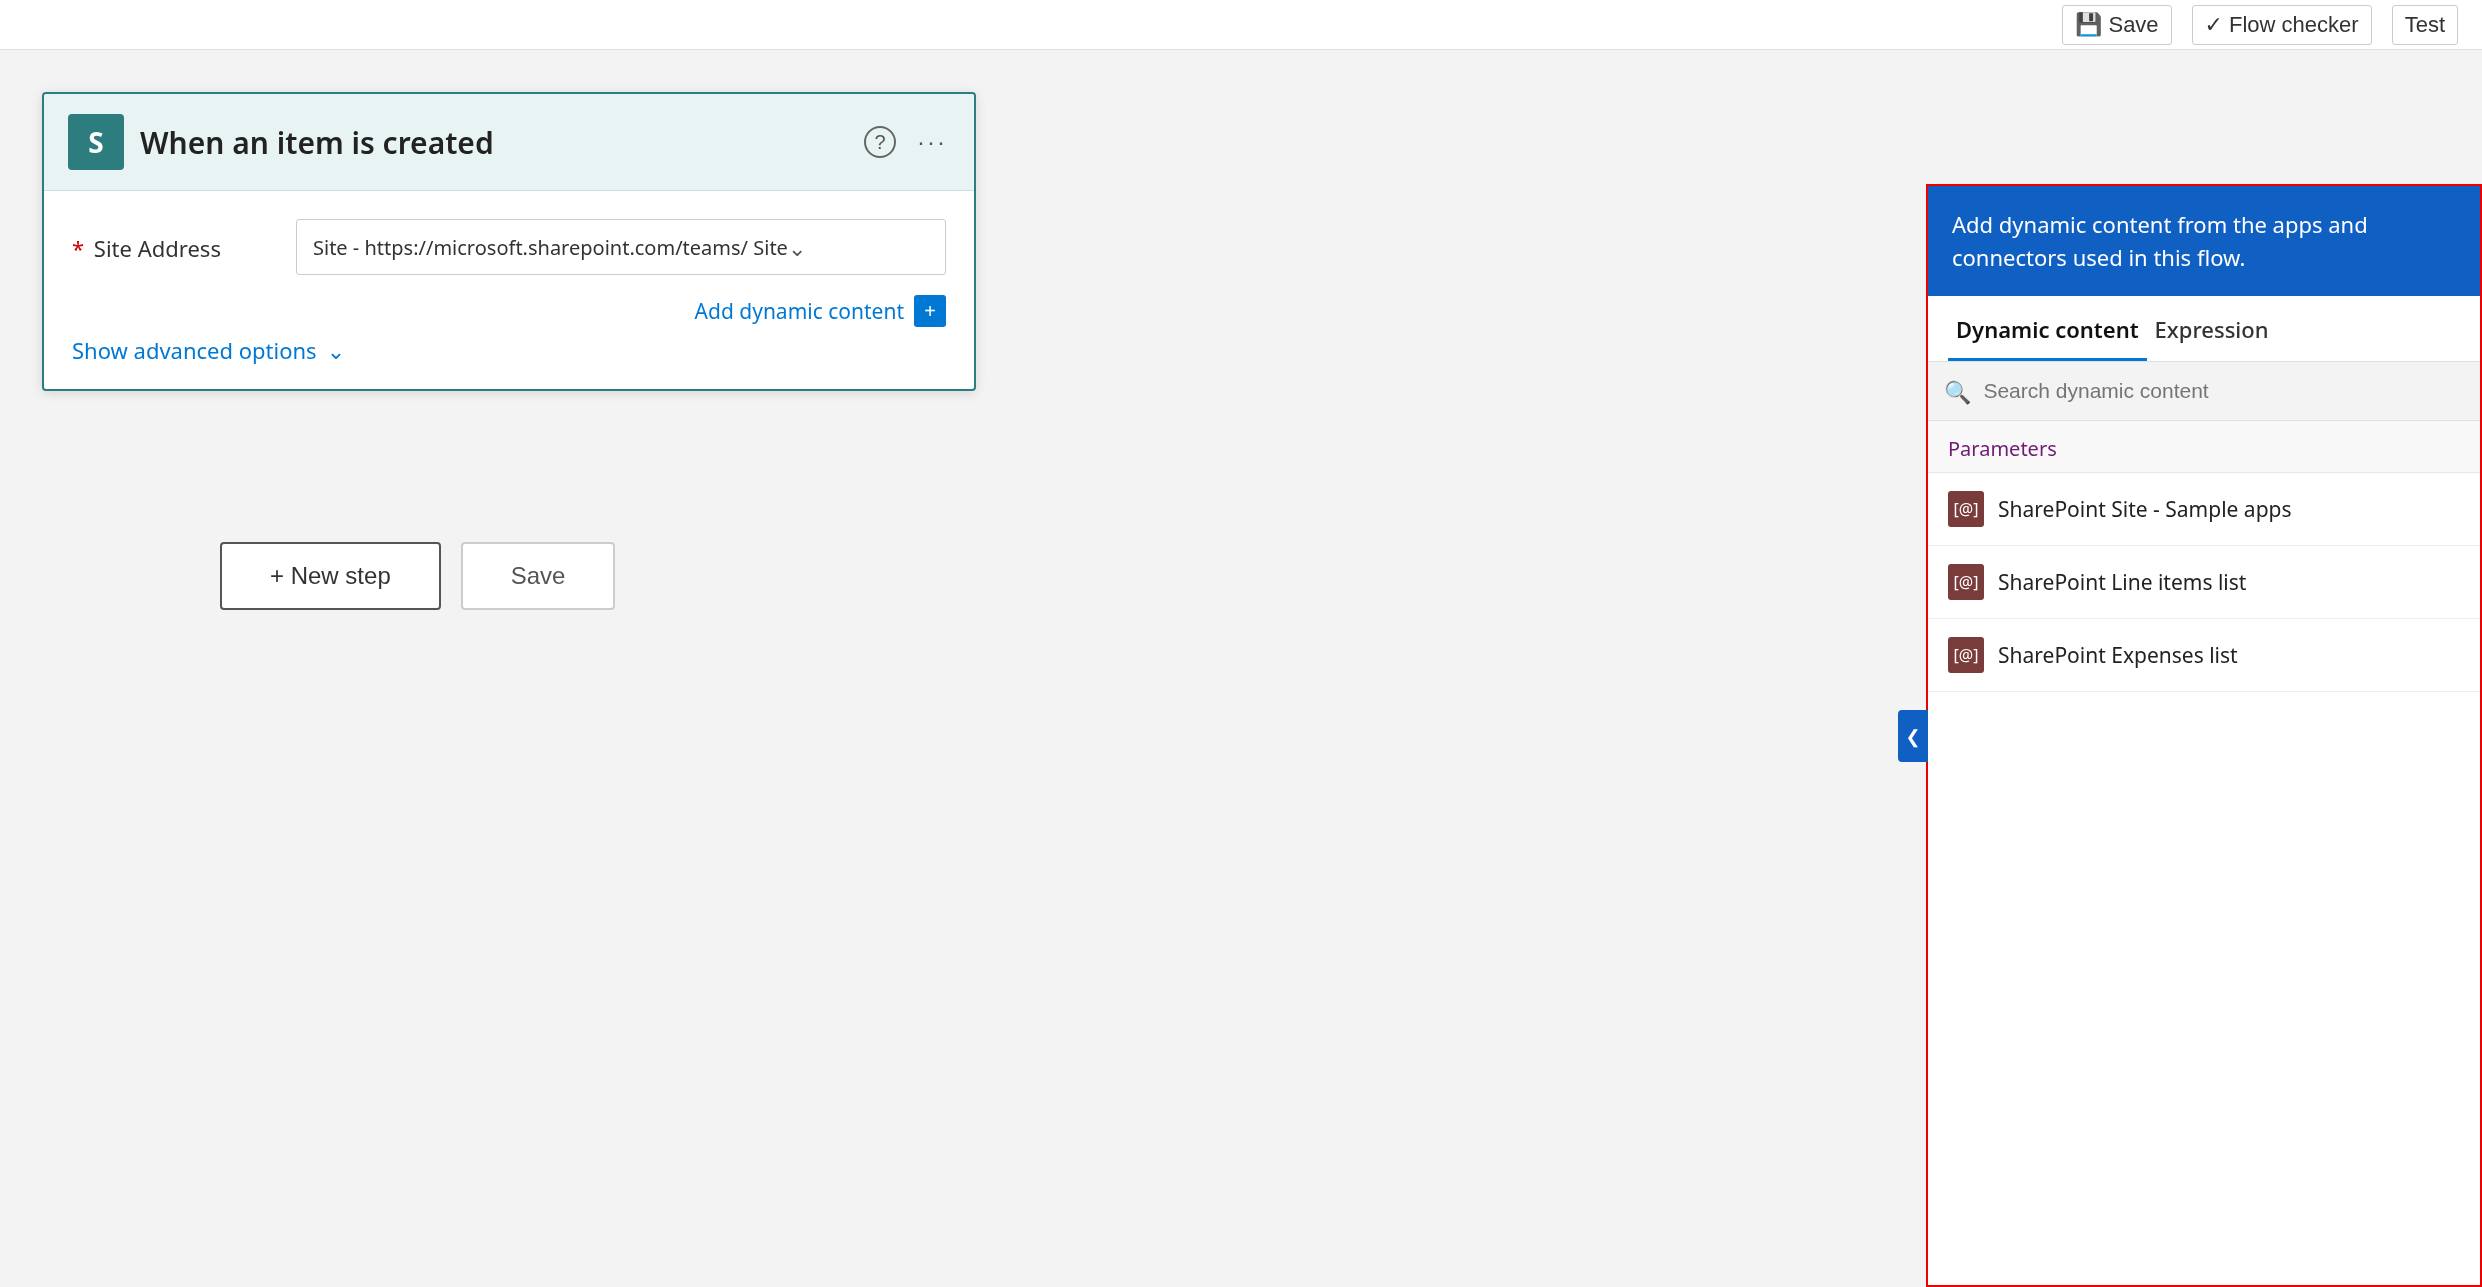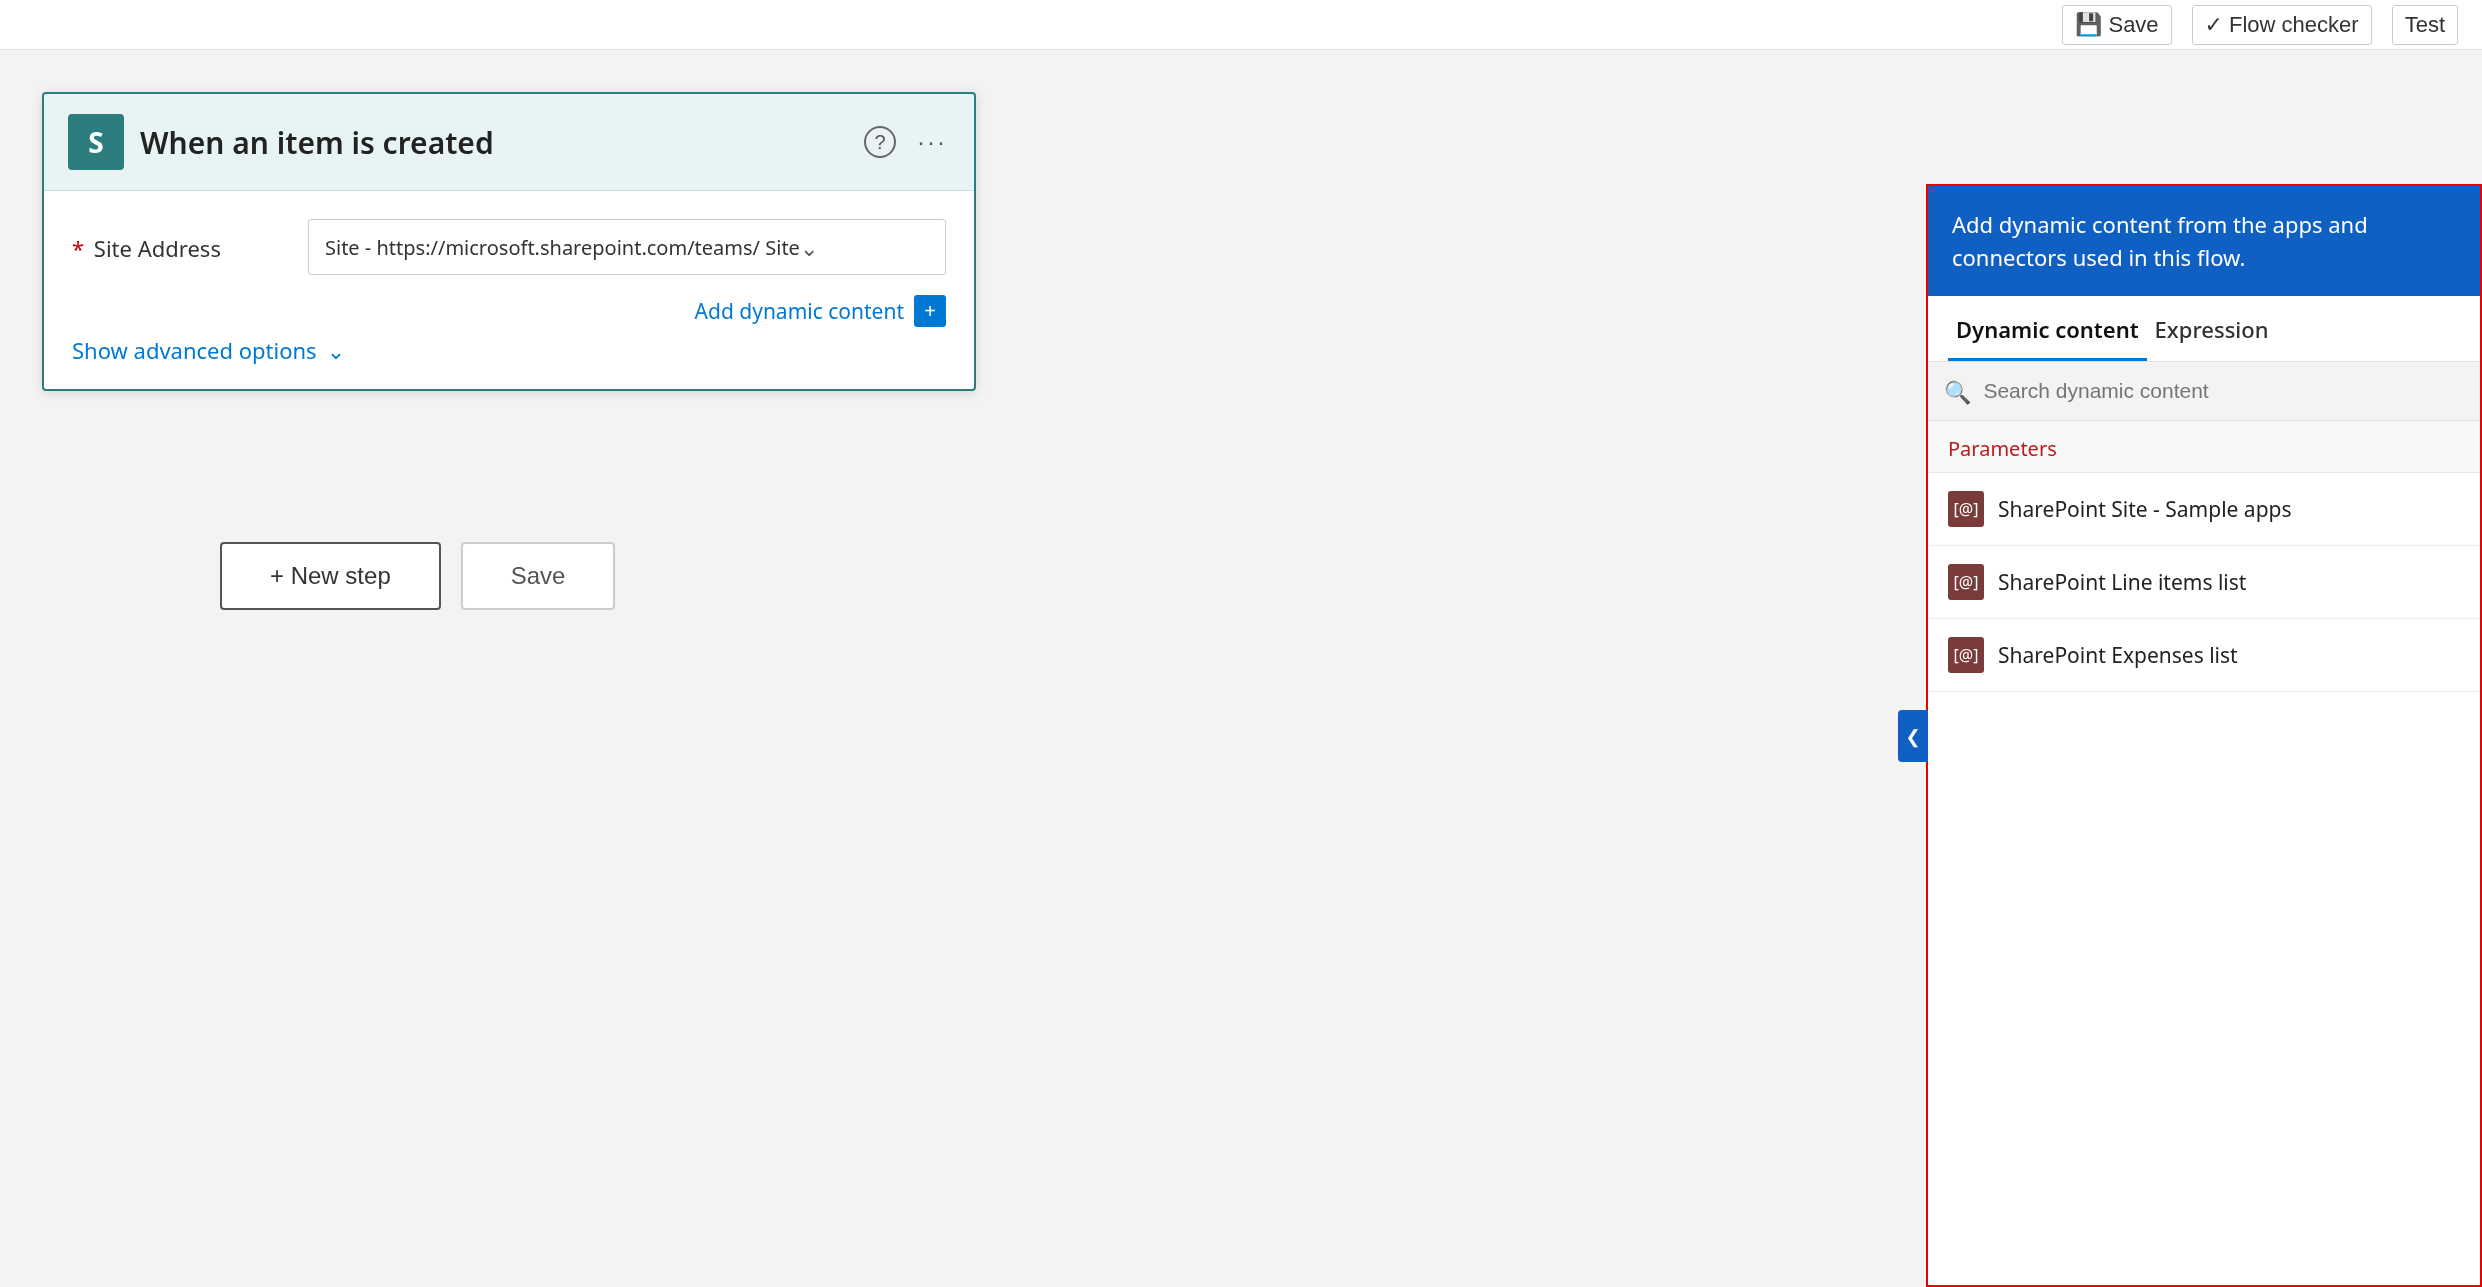--- a/index.html
+++ b/index.html
@@ -120,21 +120,21 @@
 
     
     .card-body {
       padding: 28px 28px 24px 28px;
     }
 
     .form-row {
       display: flex;
       align-items: flex-start;
       margin-bottom: 20px;
-      gap: 36px;
+      gap: 24px;
     }
 
     .form-label {
       font-size: 22px;
       color: #333;
       width: 200px;
       padding-top: 14px;
       flex-shrink: 0;
     }
 
@@ -328,21 +328,21 @@
       border: none;
       outline: none;
       background: transparent;
       font-size: 21px;
       color: #555;
     }
 
     .panel-section-label {
       padding: 14px 20px 10px;
       font-size: 20px;
-      color: #b91c1c;
+      color: #701a75;
       background: #f8f8f8;
       border-bottom: 1px solid #e8e8e8;
     }
 
     .panel-item {
       display: flex;
       align-items: center;
       gap: 14px;
       padding: 18px 20px;
       border-bottom: 1px solid #eee;

